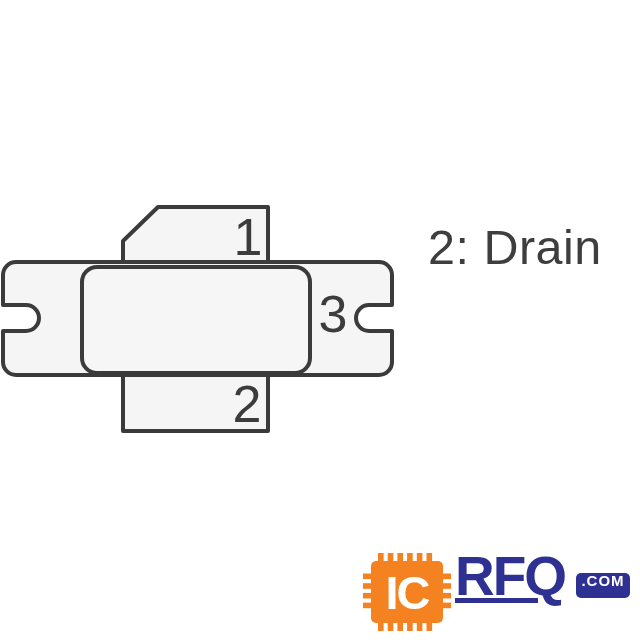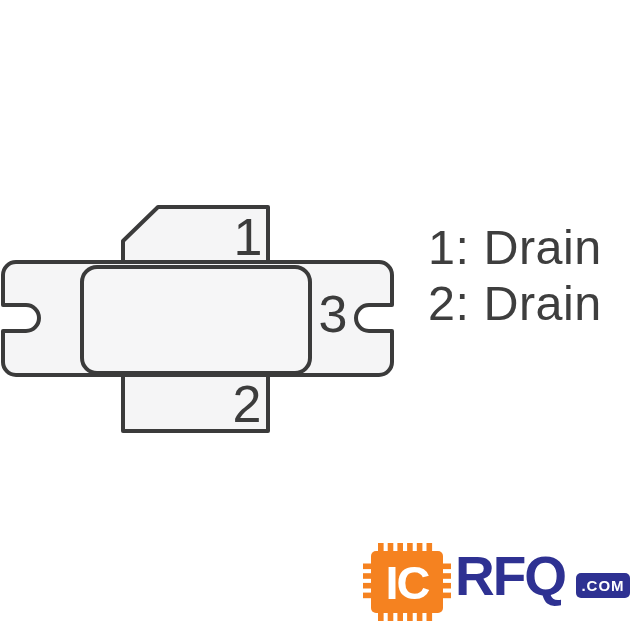--- a/index.html
+++ b/index.html
@@ -15,33 +15,33 @@
     font-family:"Liberation Sans",sans-serif;font-size:52px;fill:#3c3c3c;
     text-anchor:middle;
   }
   
   .legend{
     position:absolute;left:428px;top:220px;color:#3e3e3e;
     font-size:48.5px;line-height:55.5px;letter-spacing:0.5px;white-space:nowrap;
   }
   
   .logo{position:absolute;left:363px;top:537px;width:270px;height:78px;}
-  .chip{position:absolute;left:0;top:6px;width:88px;height:78px;}
+  .chip{position:absolute;left:0;top:16px;width:88px;height:78px;}
   .chip svg{display:block;}
   .chip-ic{
     font-family:"Liberation Sans",sans-serif;font-weight:bold;font-size:47px;
     fill:#ffffff;text-anchor:middle;letter-spacing:-2px;
   }
   .rfq{
     position:absolute;left:92px;top:549px;margin-top:-537px;
-    font-weight:bold;font-size:55px;line-height:55px;letter-spacing:-2px;color:#2e3192;
+    font-weight:bold;font-size:55px;line-height:55px;letter-spacing:-2px;color:#2e3192;text-decoration:underline;
   }
   .com-badge{
     position:absolute;left:213px;top:36px;width:54px;height:25px;
-    background:#2e3192;border-radius:5px;display:flex;align-items:center;justify-content:center;
+    background:#2e3192;border-radius:5px;display:flex;align-items:flex-start;justify-content:center;
   }
   .com-badge span{
     color:#ffffff;font-weight:bold;font-size:15px;letter-spacing:1px;line-height:1;
   }
 </style>
 </head>
 <body>
 
 <div id="canvas">
 
@@ -58,21 +58,20 @@
              A 13 13 0 0 1 16 262 Z"></path>
 
     <rect class="pkg-shape pkg-body" x="82" y="267" width="228" height="106" rx="15"></rect>
 
     <text class="pin-num" x="248" y="255">1</text>
     <text class="pin-num" x="247" y="422">2</text>
     <text class="pin-num" x="333" y="332">3</text>
   </svg>
 
   <div class="legend">
-    <div>1: Drain</div>
     <div>2: Drain</div>
   </div>
 
   <div class="logo">
     <div class="chip">
       <svg width="88" height="78" viewBox="0 0 88 78">
         <g fill="#f58220">
 
           <rect x="15" y="0" width="5.6" height="9"></rect>
           <rect x="24.7" y="0" width="5.6" height="9"></rect>

